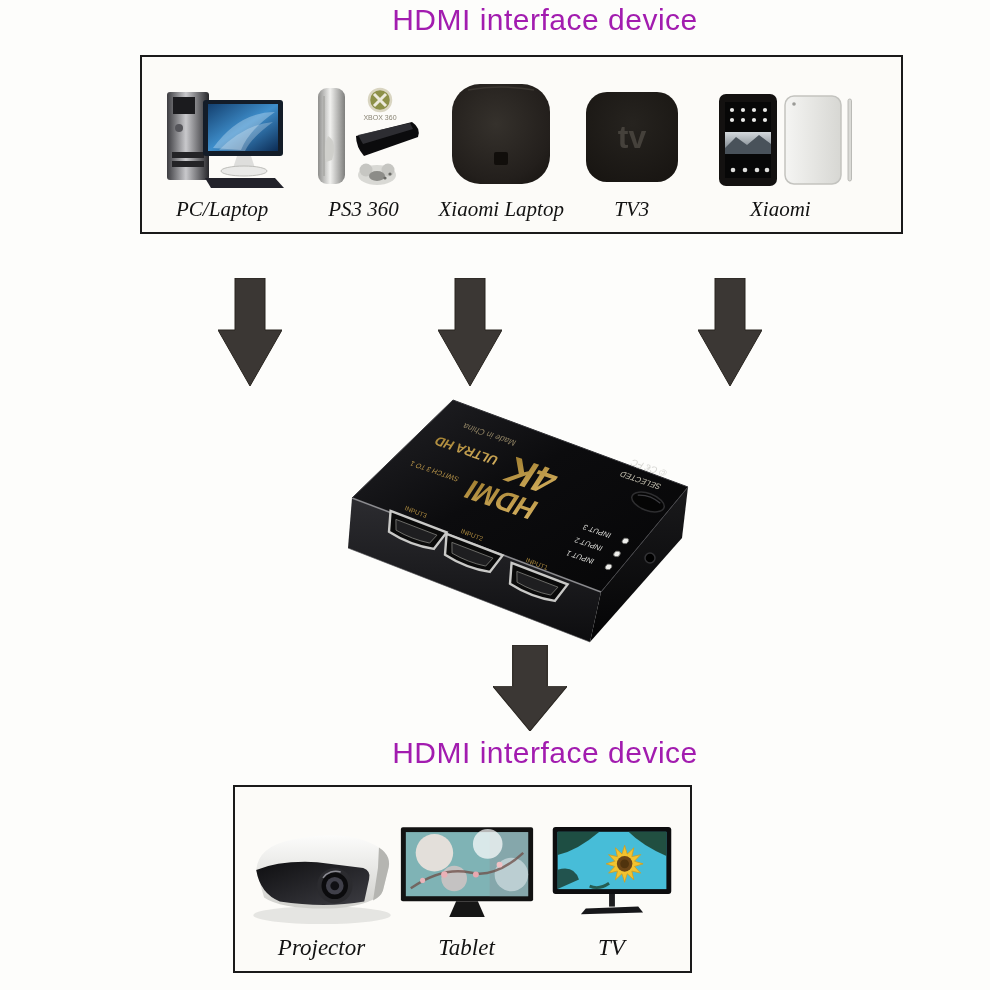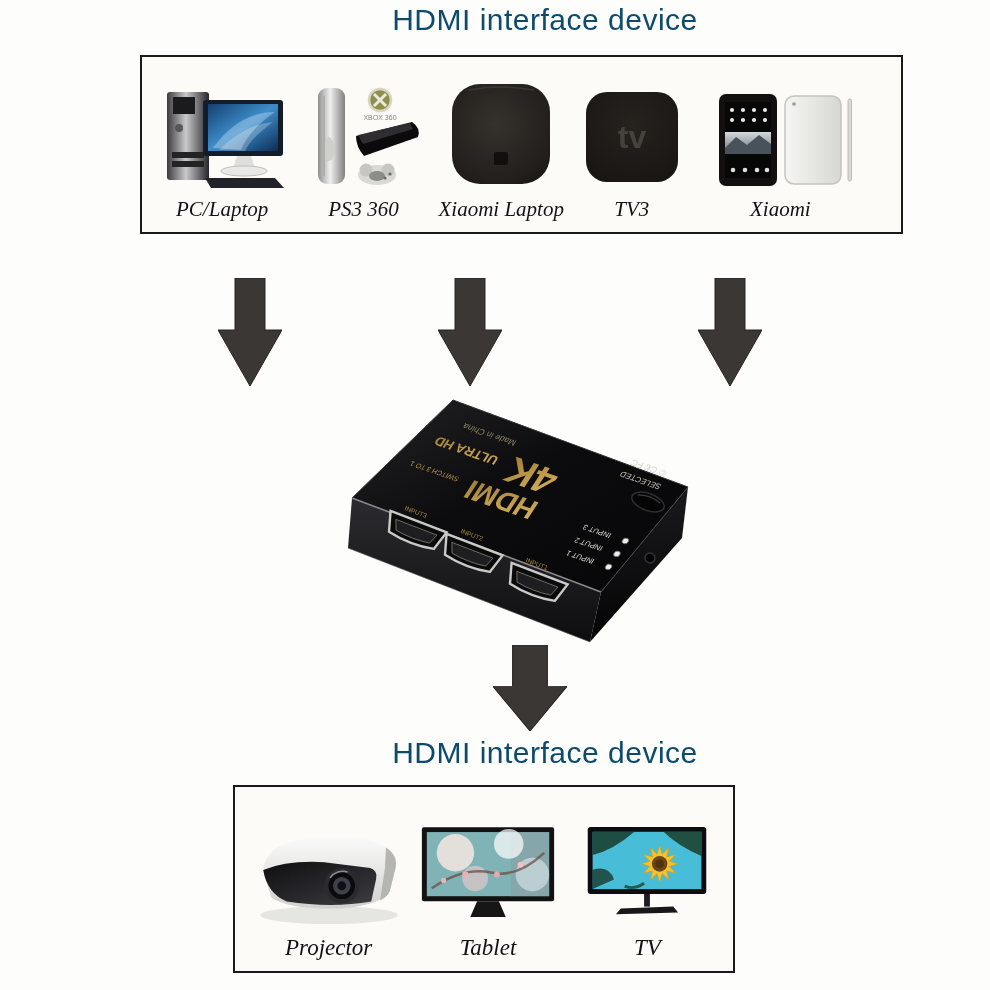--- a/index.html
+++ b/index.html
@@ -4,31 +4,31 @@
 <style>
   html,body{margin:0;padding:0;}
   body{background:#ffffff;}
   .canvas{
     position:relative;width:990px;height:990px;overflow:hidden;
     background:#fdfdfb;
     font-family:"Liberation Sans", sans-serif;
   }
   .title{
     position:absolute;left:100px;width:890px;text-align:center;
-    font-size:30px;font-weight:400;letter-spacing:.5px;color:#0c4a6e;
+    font-size:30px;font-weight:400;letter-spacing:.5px;color:#a21caf;
     font-family:"Liberation Sans", sans-serif;
   }
   .title-top{top:3px;}
   .title-bottom{top:736px;}
   .box{
     position:absolute;border:2px solid #1a1a1a;background:#fcfbf8;
     display:flex;align-items:stretch;box-sizing:border-box;
   }
   .top-box{left:140px;top:55px;width:763px;height:179px;padding:6px 30px 0 4px;}
-  .bottom-box{left:233px;top:785px;width:502px;height:188px;padding:8px 6px 0 14px;}
+  .bottom-box{left:233px;top:785px;width:459px;height:188px;padding:8px 6px 0 14px;}
   .device-cell{
     display:flex;flex-direction:column;align-items:center;justify-content:flex-end;
     padding-bottom:11px;min-width:0;
   }
   .device-cell .icon-wrap{display:flex;align-items:flex-end;justify-content:center;flex:1;}
   .device-label{
     font-family:"Liberation Serif", serif;font-size:21px;color:#121212;
     white-space:nowrap;margin-top:8px;line-height:1.1;font-style:italic;
   }
   .bottom-box .device-label{font-size:23px;}

